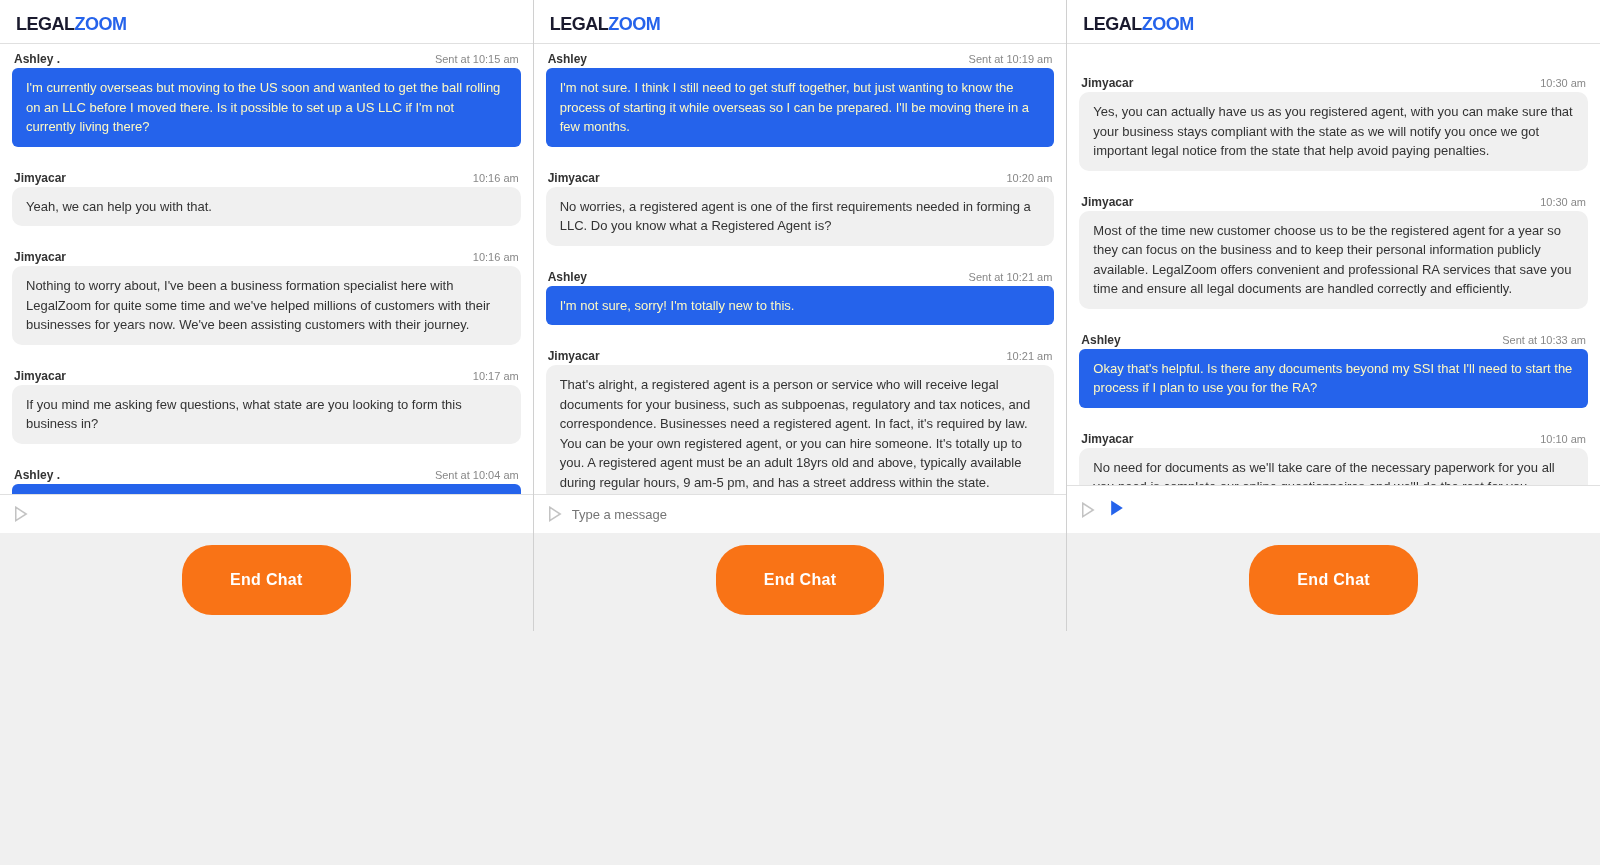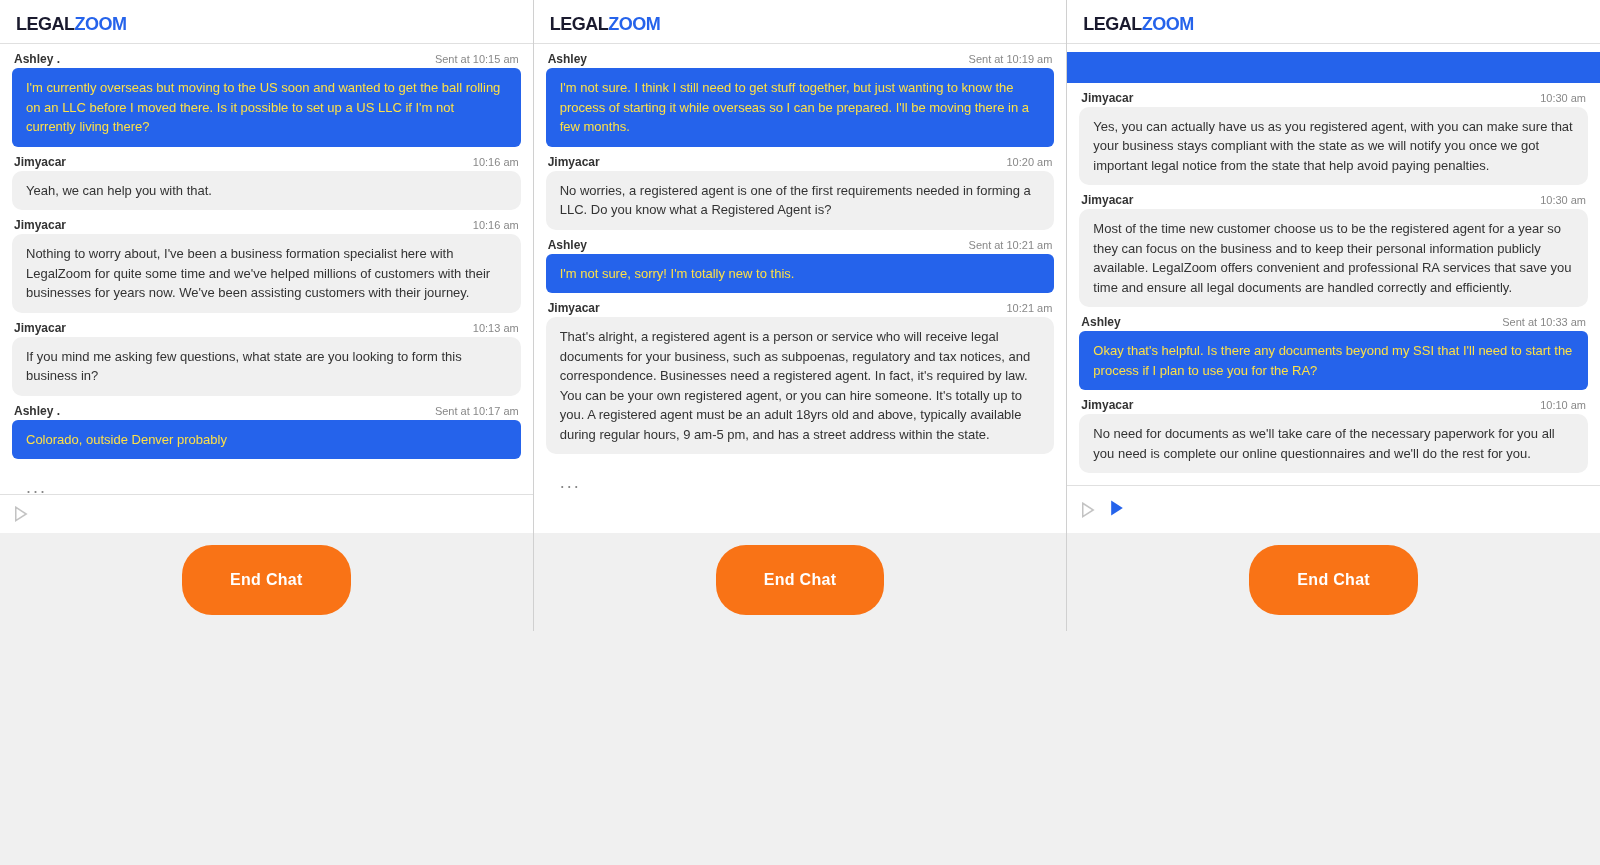--- a/index.html
+++ b/index.html
@@ -33,21 +33,21 @@
     }
     .logo span {
       color: #0057ff;
     }
     .messages-area {
       flex: 1;
       overflow-y: auto;
       padding: 8px 12px;
       display: flex;
       flex-direction: column;
-      gap: 4px;
+      gap: 20px;
     }
     .message-row {
       display: flex;
       flex-direction: column;
       margin-bottom: 4px;
     }
     .message-meta {
       display: flex;
       justify-content: space-between;
       align-items: center;
@@ -64,21 +64,21 @@
       color: #888;
     }
     .bubble {
       padding: 10px 14px;
       border-radius: 4px;
       font-size: 13px;
       line-height: 1.5;
     }
     .bubble-user {
       background: #2563eb;
-      color: #fde047;
+      color: #fef9c3;
       border-radius: 6px;
     }
     .bubble-agent {
       background: #f0f0f0;
       color: #333;
       border-radius: 10px;
     }
     .typing-indicator {
       padding: 10px 14px;
       font-size: 18px;
@@ -172,28 +172,28 @@
         <div class="message-row">
           <div class="message-meta">
             <span class="sender-name">Jimyacar</span>
             <span class="sent-time">10:16 am</span>
           </div>
           <div class="bubble bubble-agent">Nothing to worry about, I've been a business formation specialist here with LegalZoom for quite some time and we've helped millions of customers with their businesses for years now. We've been assisting customers with their journey.</div>
         </div>
         <div class="message-row">
           <div class="message-meta">
             <span class="sender-name">Jimyacar</span>
-            <span class="sent-time">10:13 am</span>
+            <span class="sent-time">10:17 am</span>
           </div>
           <div class="bubble bubble-agent">If you mind me asking few questions, what state are you looking to form this business in?</div>
         </div>
         <div class="message-row">
           <div class="message-meta">
             <span class="sender-name">Ashley .</span>
-            <span class="sent-time">Sent at 10:17 am</span>
+            <span class="sent-time">Sent at 10:04 am</span>
           </div>
           <div class="bubble bubble-user">Colorado, outside Denver probably</div>
         </div>
         <div class="message-row">
           <div class="typing-indicator">...</div>
         </div>
       </div>
       <div class="input-area">
         <svg width="18" height="18" viewBox="0 0 24 24" style="opacity: 0.35; flex-shrink: 0;">
           <polygon points="5,3 19,12 5,21 5,3" fill="none" stroke="#555" stroke-width="2"></polygon>
@@ -235,20 +235,26 @@
         <div class="message-row">
           <div class="message-meta">
             <span class="sender-name">Jimyacar</span>
             <span class="sent-time">10:21 am</span>
           </div>
           <div class="bubble bubble-agent">That's alright, a registered agent is a person or service who will receive legal documents for your business, such as subpoenas, regulatory and tax notices, and correspondence. Businesses need a registered agent. In fact, it's required by law. You can be your own registered agent, or you can hire someone. It's totally up to you. A registered agent must be an adult 18yrs old and above, typically available during regular hours, 9 am-5 pm, and has a street address within the state.</div>
         </div>
         <div class="message-row">
           <div class="typing-indicator">...</div>
         </div>
+      </div>
+      <div class="input-area">
+        <svg width="18" height="18" viewBox="0 0 24 24" style="opacity: 0.35; flex-shrink: 0;">
+          <polygon points="5,3 19,12 5,21 5,3" fill="none" stroke="#555" stroke-width="2"></polygon>
+        </svg>
+        <input type="text" class="message-input" placeholder="Type a message" style="">
       </div>
       <div class="bottom-bar">
         <button class="end-chat-btn">End Chat</button>
       </div>
     </div>
     <div class="chat-panel">
       <div class="panel-header">
         <div class="logo">
     <span style="color:#1a1a2e; font-weight:900; font-size:18px;">LEGAL</span><span style="color:#2563eb; font-weight:900; font-size:18px;">ZOOM</span>
   </div>

